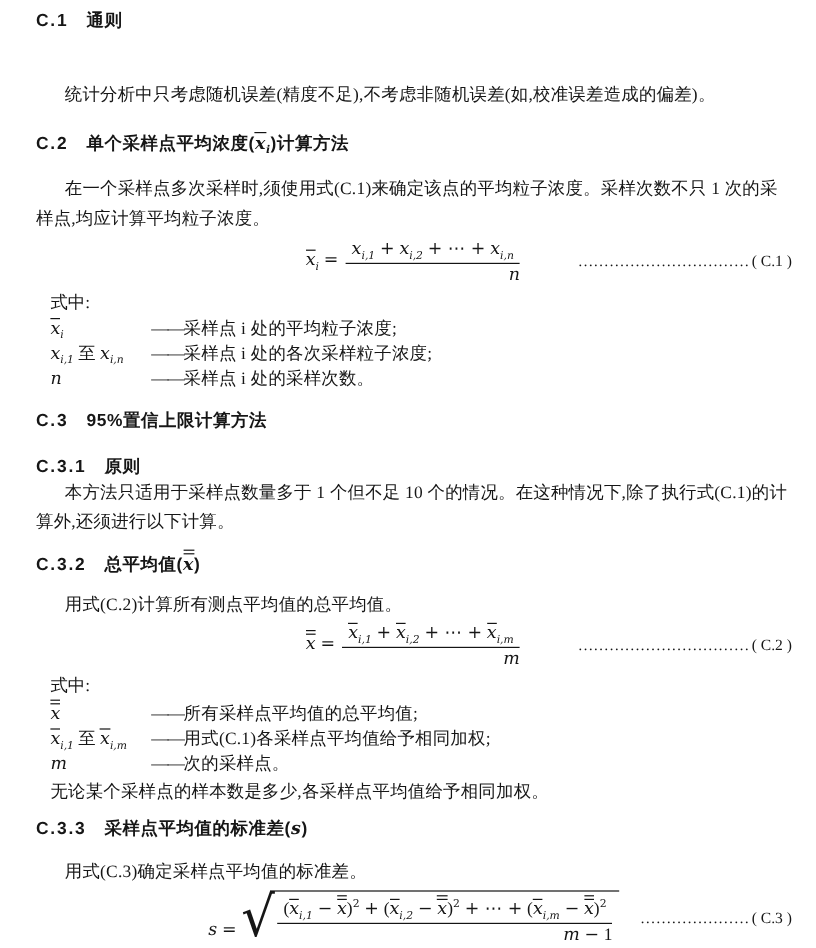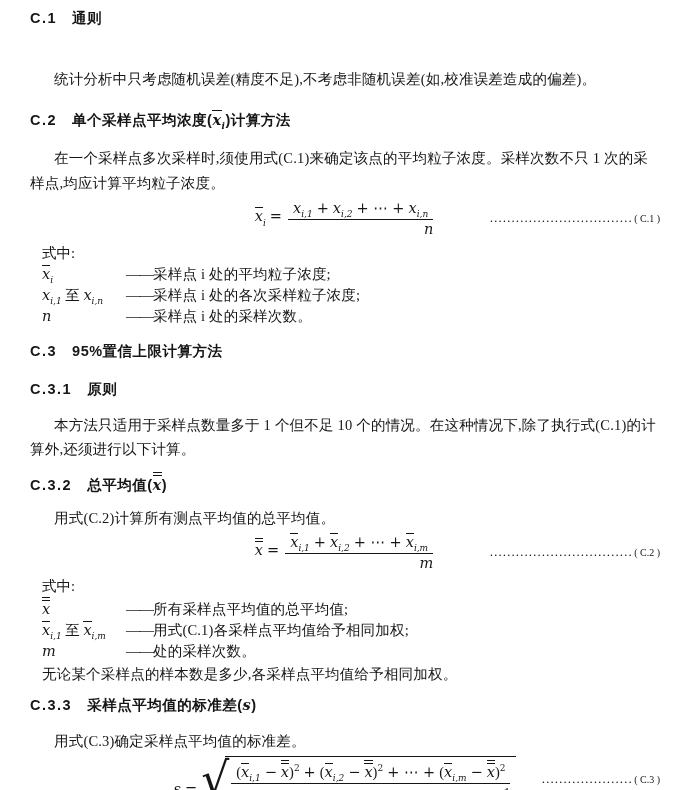--- a/index.html
+++ b/index.html
@@ -31,21 +31,21 @@
        margin-right:-4px;font-weight:400;transform:scaleY(1.05);}
   .radicand{border-top:1.4px solid #141414;padding:3px 4px 0;}
 
   
   .eq-row{position:relative;display:flex;justify-content:center;align-items:center;
           min-height:44px;margin:0;}
   .eq{white-space:nowrap;}
   .eq-ref{position:absolute;right:0;top:50%;transform:translateY(-50%);
           display:flex;align-items:center;white-space:nowrap;}
   .leader{font-size:13px;letter-spacing:0;}
-  .eq-label{font-size:10px;margin-left:2px;}
+  .eq-label{font-size:13px;margin-left:2px;}
 
   
   .shizhong{margin:2px 0 0 12px;line-height:22px;}
   .defs{margin-left:12px;}
   .def-row{display:flex;align-items:flex-end;line-height:21px;}
   .def-sym{flex:none;width:84px;white-space:nowrap;}
   .def-dash{flex:none;letter-spacing:-1px;}
   .def-desc{letter-spacing:0.2px;}
   .note{margin:1px 0 3px 12px;line-height:22px;letter-spacing:0.2px;}
 </style>
@@ -100,21 +100,21 @@
   </div>
 
   <div class="hd" style="margin-top:14px">
     <span class="hd-num">C.3</span><span class="hd-title">95%置信上限计算方法</span>
   </div>
 
   <div class="hd" style="margin-top:18px">
     <span class="hd-num">C.3.1</span><span class="hd-title">原则</span>
   </div>
 
-  <p class="para" style="margin-top:14px;line-height:24px">本方法只适用于采样点数量多于 1 个但不足 10 个的情况。在这种情况下,除了执行式(C.1)的计算外,还须进行以下计算。</p>
+  <p class="para" style="line-height:24px">本方法只适用于采样点数量多于 1 个但不足 10 个的情况。在这种情况下,除了执行式(C.1)的计算外,还须进行以下计算。</p>
 
   <div class="hd" style="margin-top:11px">
     <span class="hd-num">C.3.2</span><span class="hd-title"><span>总平均值(</span><span class="dbar"><span class="bar math">x</span></span><span>)</span></span>
   </div>
 
   <p class="para" style="margin-top:11px">用式(C.2)计算所有测点平均值的总平均值。</p>
 
   <div class="eq-row" style="min-height:42px">
     <div class="eq">
       <span class="dbar"><span class="bar math">x</span></span><span class="op">=</span><span class="frac">
@@ -137,21 +137,21 @@
       <span class="def-desc">所有采样点平均值的总平均值;</span>
     </div>
     <div class="def-row">
       <span class="def-sym"><span class="bar math">x</span><sub>i,1</sub><span> 至 </span><span class="bar math">x</span><sub>i,m</sub></span>
       <span class="def-dash">——</span>
       <span class="def-desc">用式(C.1)各采样点平均值给予相同加权;</span>
     </div>
     <div class="def-row">
       <span class="def-sym math">m</span>
       <span class="def-dash">——</span>
-      <span class="def-desc">处的采样次数。</span>
+      <span class="def-desc">次的采样点。</span>
     </div>
   </div>
 
   <div class="note">无论某个采样点的样本数是多少,各采样点平均值给予相同加权。</div>
 
   <div class="hd" style="margin-top:10px">
     <span class="hd-num">C.3.3</span><span class="hd-title"><span>采样点平均值的标准差(</span><span class="math">s</span><span>)</span></span>
   </div>
 
   <p class="para" style="margin-top:14px">用式(C.3)确定采样点平均值的标准差。</p>

